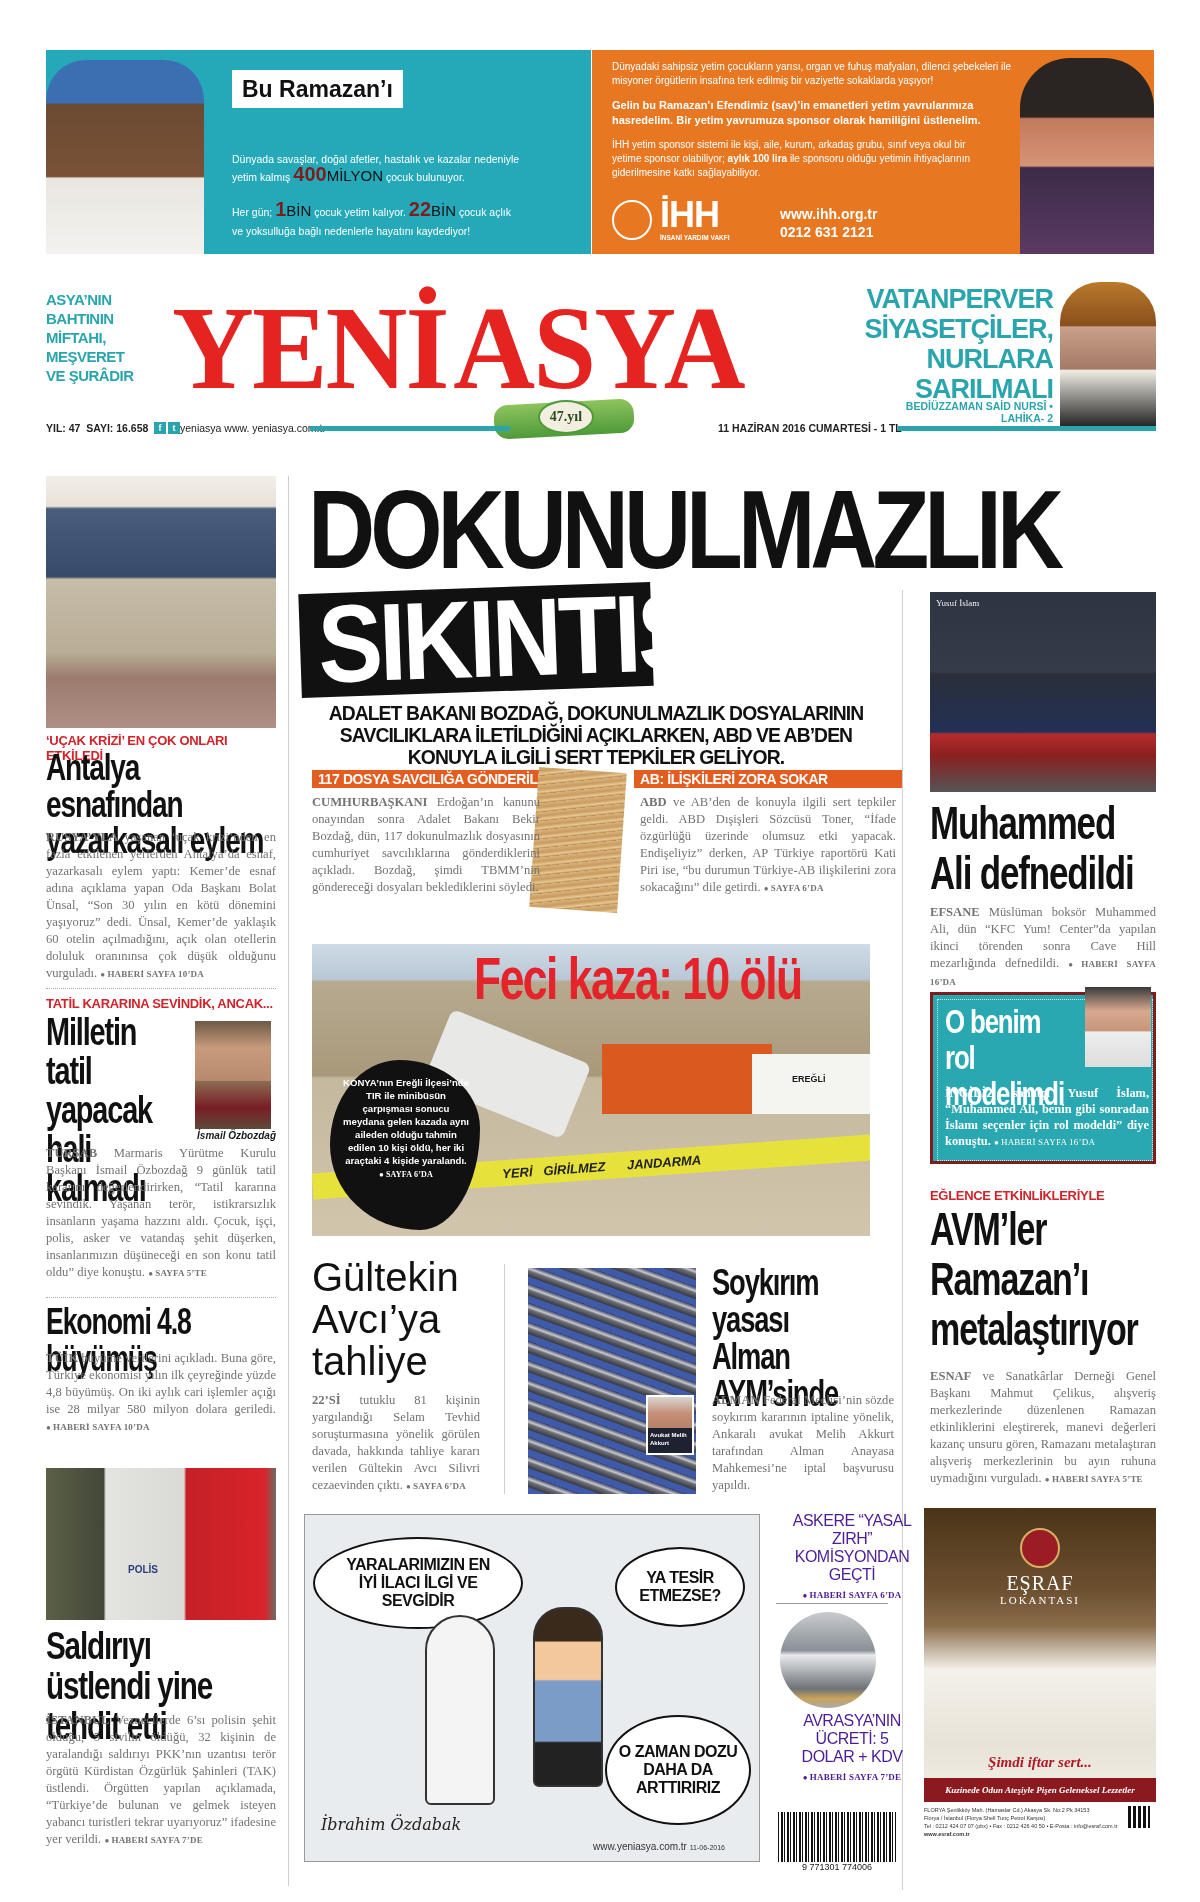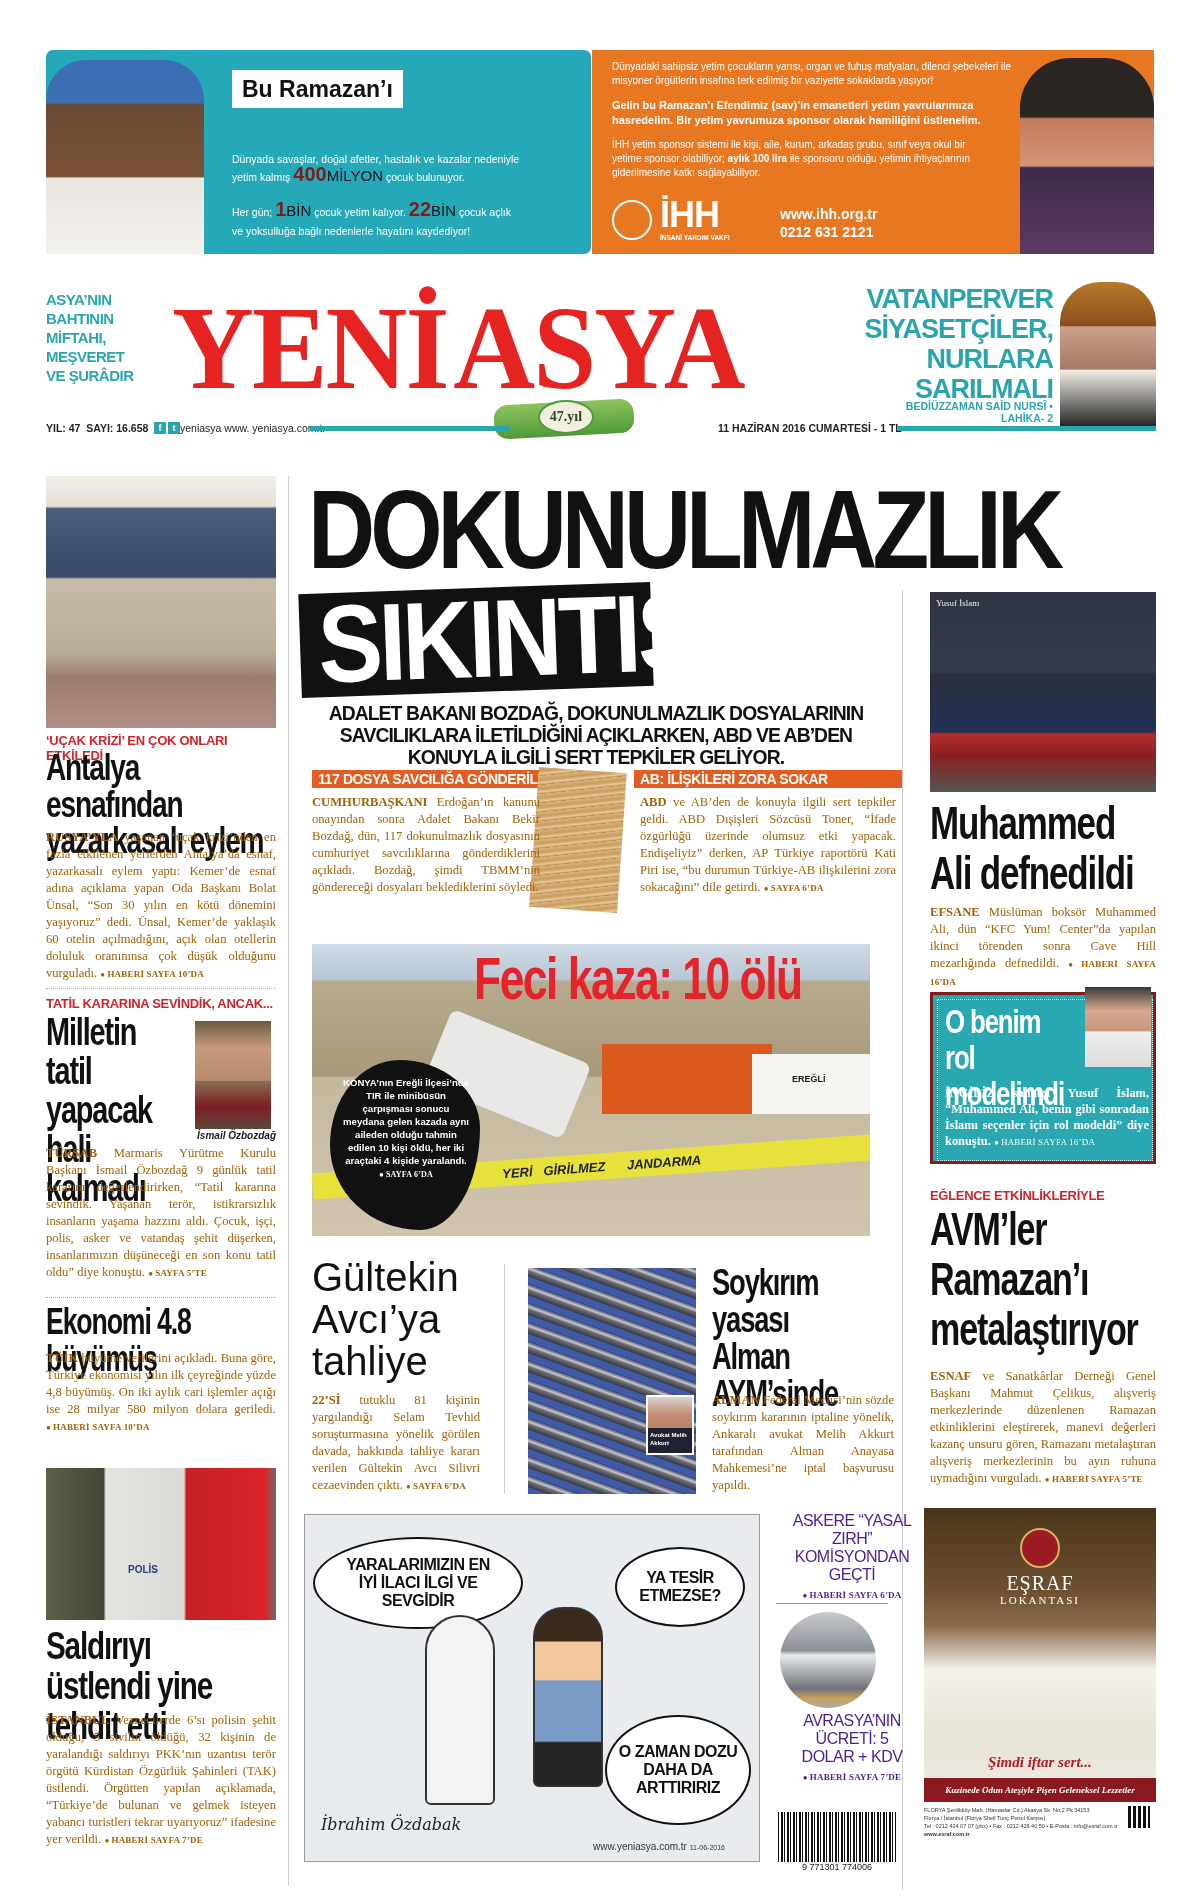--- a/index.html
+++ b/index.html
@@ -3,28 +3,28 @@
 <meta charset="utf-8">
 <style>
   * { box-sizing: border-box; margin: 0; padding: 0; }
   body { width: 1200px; height: 1902px; background: #ffffff; font-family: "Liberation Serif", serif; color: #1a1a1a; position: relative; overflow: hidden; }
   .abs { position: absolute; }
   .sans { font-family: "Liberation Sans", sans-serif; }
   .serif { font-family: "Liberation Serif", serif; }
   .photo { background: #888; overflow: hidden; }
   .kicker { font-family: "Liberation Sans", sans-serif; font-weight: bold; color: #d2232a; font-size: 13px; letter-spacing: -0.3px; }
   .headline { font-family: "Liberation Sans", sans-serif; font-weight: bold; color: #111; letter-spacing: -1.5px; line-height: 1.02; transform-origin: left top; }
-  .body-text { font-family: "Liberation Serif", serif; font-size: 12.6px; line-height: 17px; text-align: justify; color: #a16207; }
+  .body-text { font-family: "Liberation Serif", serif; font-size: 12.6px; line-height: 17px; text-align: justify; color: #737373; }
   .body-text b { font-weight: bold; }
   .ref { font-family: "Liberation Serif", serif; font-weight: bold; font-size: 9px; letter-spacing: 0.2px; }
   .dot::before { content: "\25CF"; font-size: 8px; margin-right: 2px; }
   .rule-dotted { border-top: 1px dotted #aaa; }
   .vrule { background: #cfcfcf; width: 1px; }
   
-  .ad-left { background: #25a9b9; border-radius: 7px; }
+  .ad-left { background: #25a9b9; }
   .ad-right { background: #e87722; }
   .ad-title-box { background: #fff; color: #111; font-family: "Liberation Sans", sans-serif; font-weight: bold; font-size: 23px; line-height: 30px; padding: 4px 10px; }
   .ad-small { font-family: "Liberation Sans", sans-serif; color: #fff; font-size: 10.5px; line-height: 15px; }
   .big-num { font-weight: bold; color: #7f1d1d; font-size: 20px; }
   .big-word { color: #111; font-size: 15px; }
   
   .logo-text { font-family: "Liberation Serif", serif; font-weight: bold; color: #e52421; font-size: 118px; letter-spacing: -2px; line-height: 1; }
   .teal-line { background: #2ba5ad; height: 5px; }
   .slogan { font-family: "Liberation Sans", sans-serif; font-weight: bold; font-size: 15px; line-height: 19px; color: #2ba5ad; letter-spacing: -0.5px; }
   .quote-r { font-family: "Liberation Sans", sans-serif; font-weight: bold; font-size: 27px; line-height: 30px; color: #2ba5ad; text-align: right; letter-spacing: -1px; }

